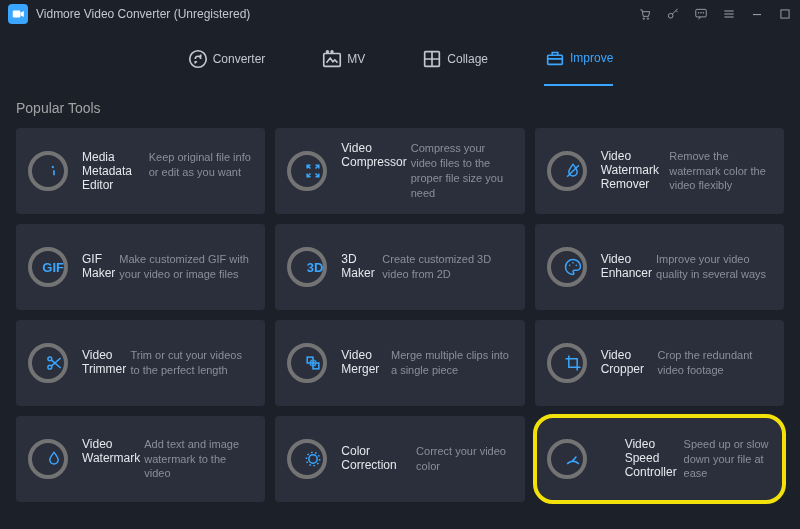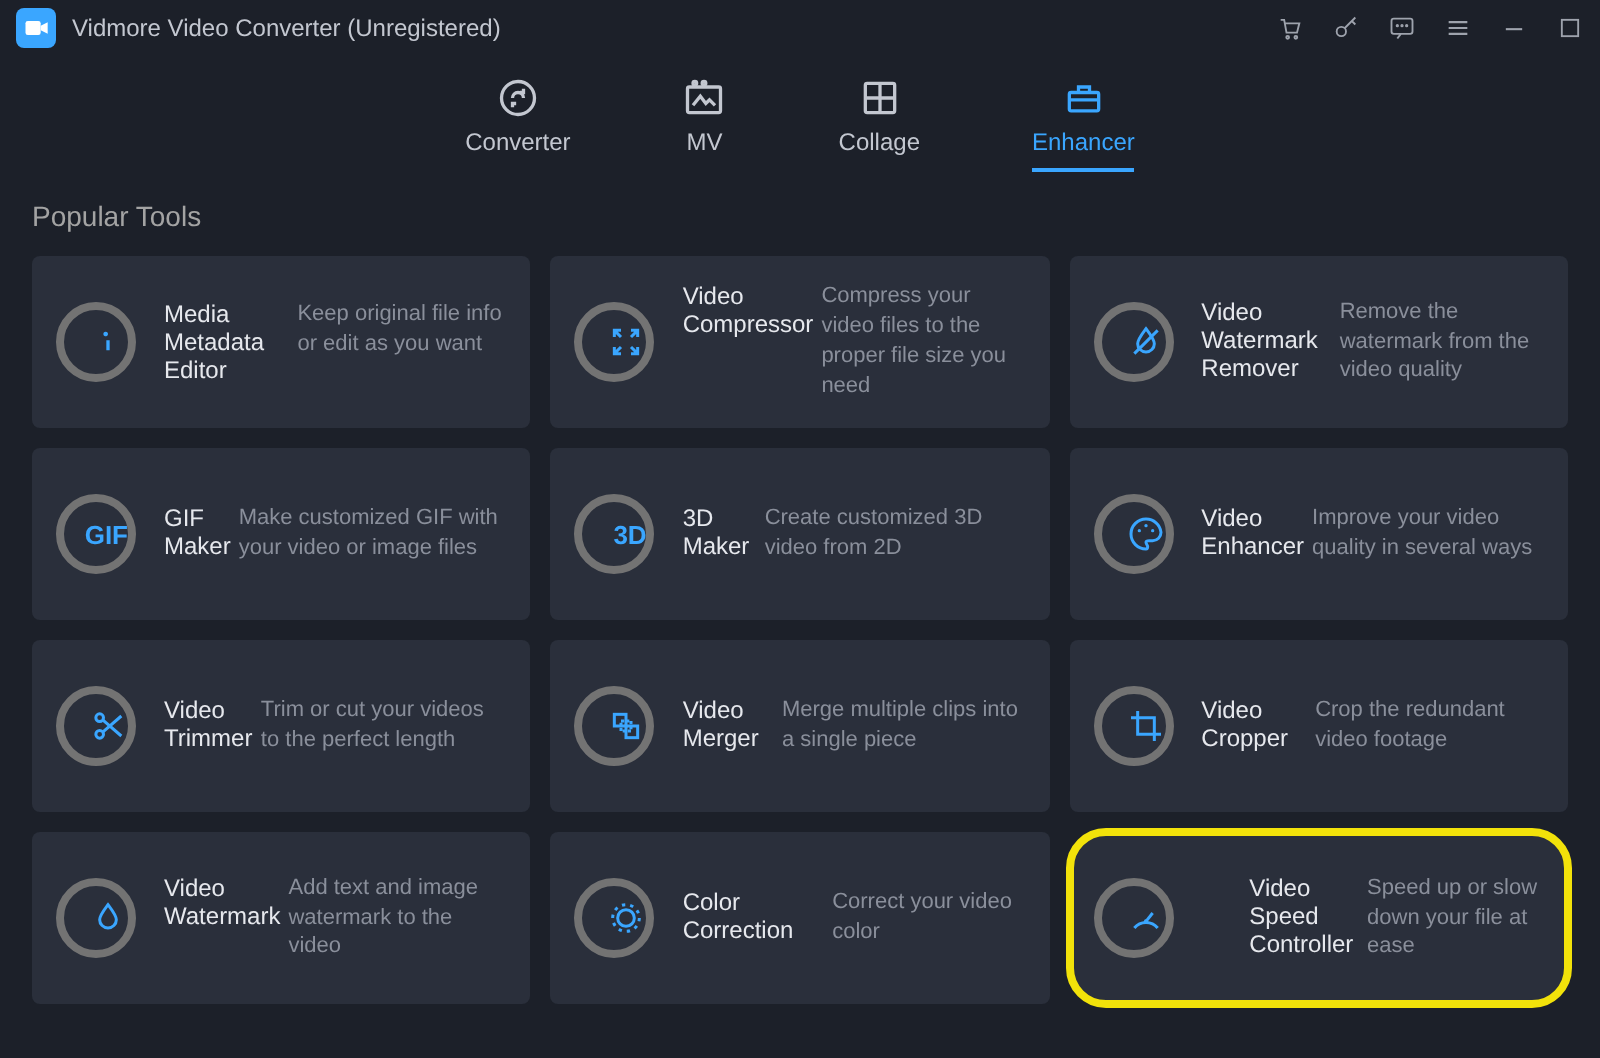--- a/index.html
+++ b/index.html
@@ -34,21 +34,21 @@
 
   .nav {
     display: flex;
     justify-content: center;
     gap: 56px;
     padding: 10px 0 0 0;
     height: 58px;
   }
   .nav-item {
     display: flex;
-    flex-direction: column;
+    flex-direction: row;
     align-items: center;
     gap: 4px;
     cursor: pointer;
     color: #c3c7d0;
     font-size: 12px;
     padding-bottom: 6px;
   }
   .nav-item.active { color: #3aa6ff; border-bottom: 2px solid #3aa6ff; }
   .nav-icon { width: 22px; height: 22px; display:flex; align-items:center; justify-content:center; }
   .nav-icon svg { stroke: currentColor; fill: none; stroke-width:1.8; }
@@ -175,21 +175,21 @@
       </span>
     <span>Collage</span>
   </div>
   <div class="nav-item active">
     <span class="nav-icon">
         <svg viewBox="0 0 24 24">
           <rect x="4" y="9" width="16" height="10" rx="1"></rect>
           <path d="M4 13h16M9 9V6h6v3"></path>
         </svg>
       </span>
-    <span>Enhancer</span>
+    <span>Improve</span>
   </div>
 </div>
 
 <div class="content">
   <div class="section-title">Popular Tools</div>
   <div class="grid" id="tool-grid">
       <div class="card">
         <div class="card-icon">
           <svg viewBox="0 0 24 24">
             <use href="#ic-info"></use>
@@ -212,21 +212,21 @@
         </div>
       </div>
       <div class="card">
         <div class="card-icon">
           <svg viewBox="0 0 24 24">
             <use href="#ic-no-drop"></use>
           </svg>
         </div>
         <div class="card-text">
           <div class="card-title">Video Watermark Remover</div>
-          <div class="card-desc">Remove the watermark from the video quality</div>
+          <div class="card-desc">Remove the watermark color the video flexibly</div>
         </div>
       </div>
       <div class="card">
         <div class="card-icon">
           <span class="txt">GIF</span>
         </div>
         <div class="card-text">
           <div class="card-title">GIF Maker</div>
           <div class="card-desc">Make customized GIF with your video or image files</div>
         </div>

